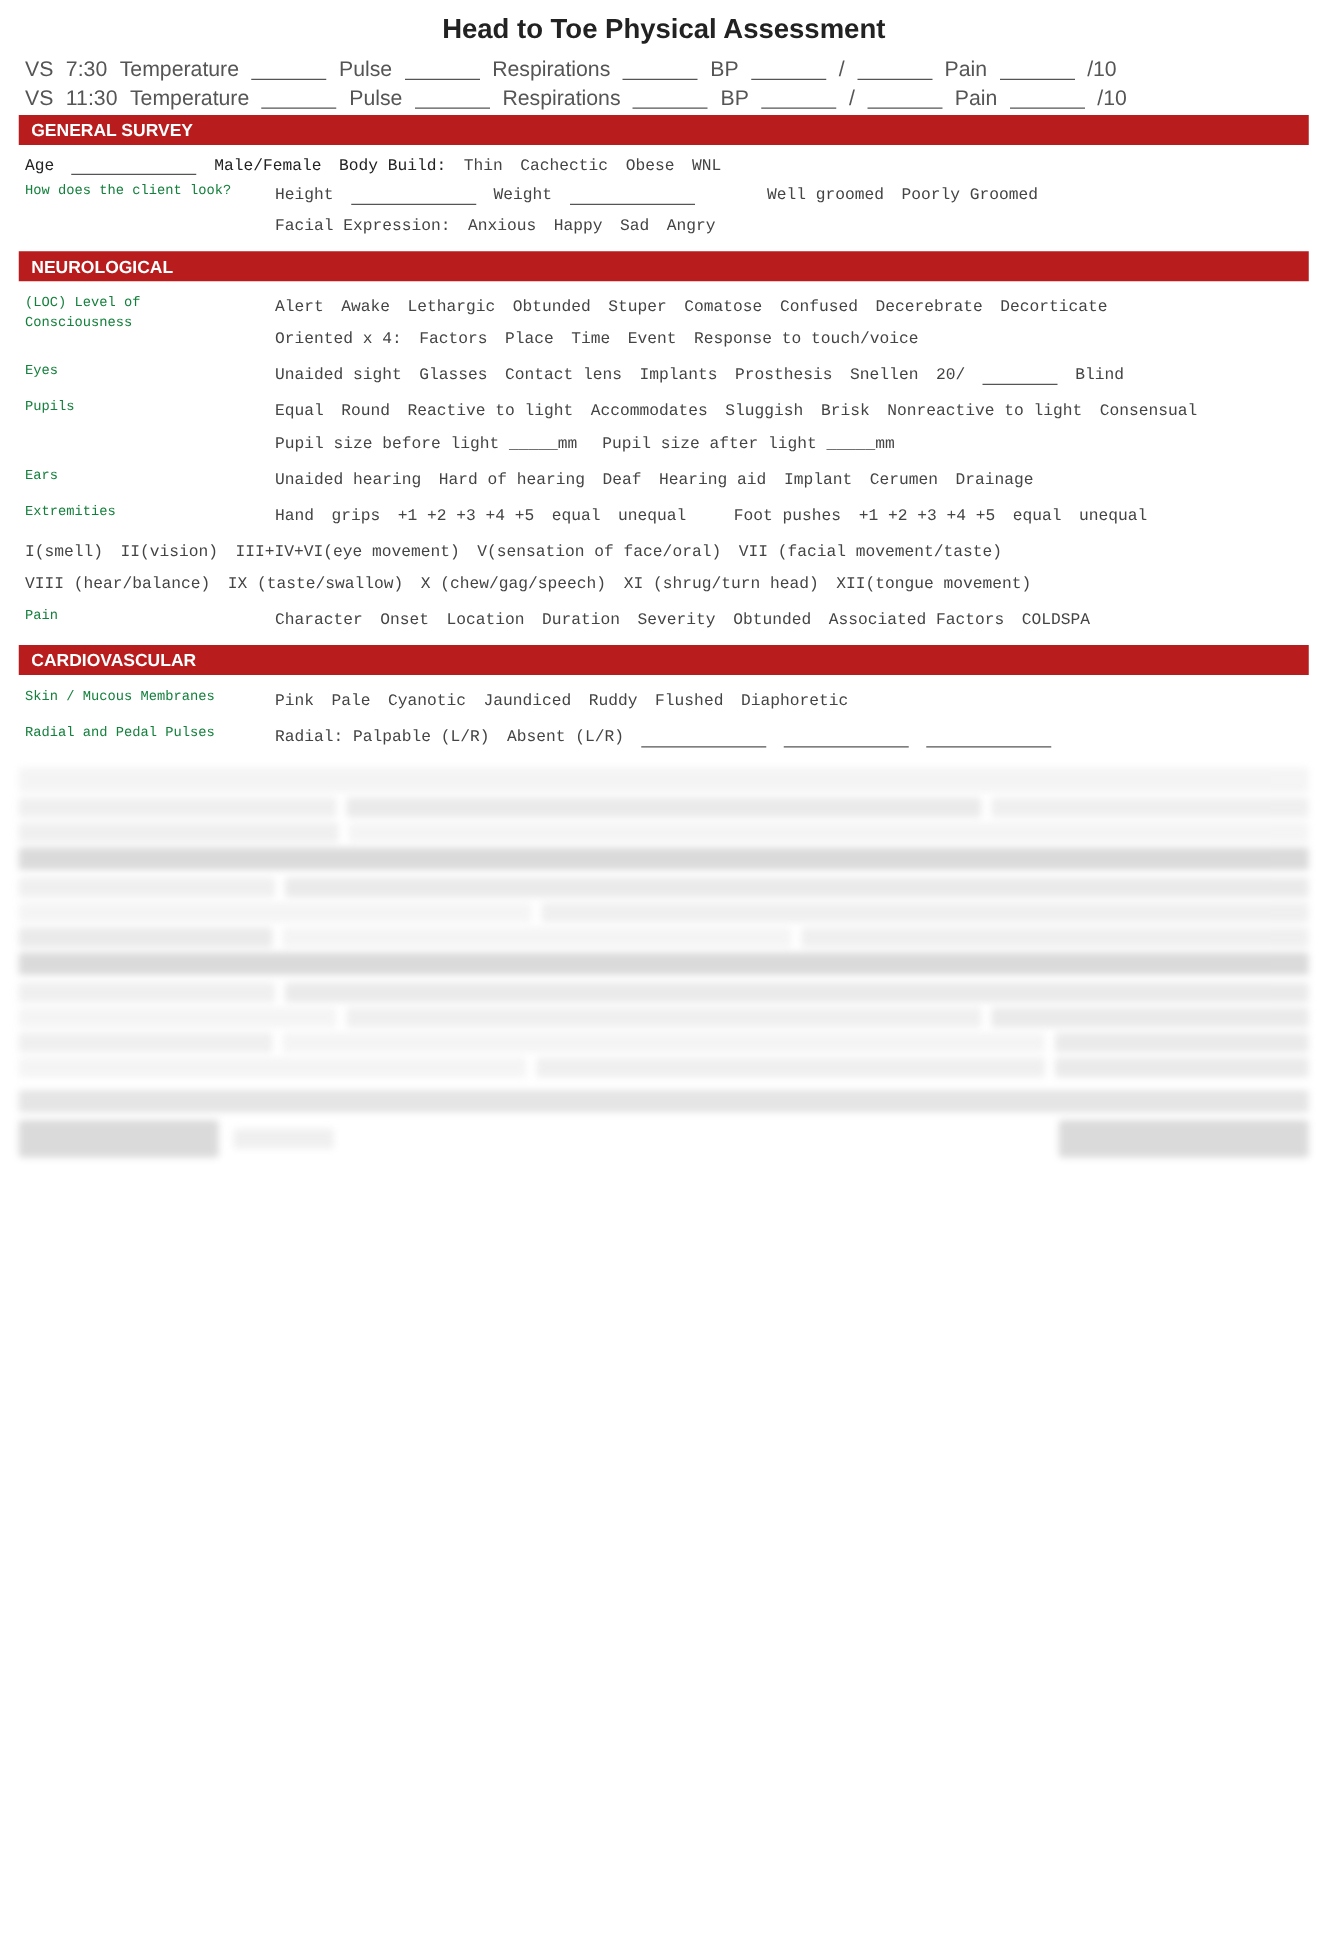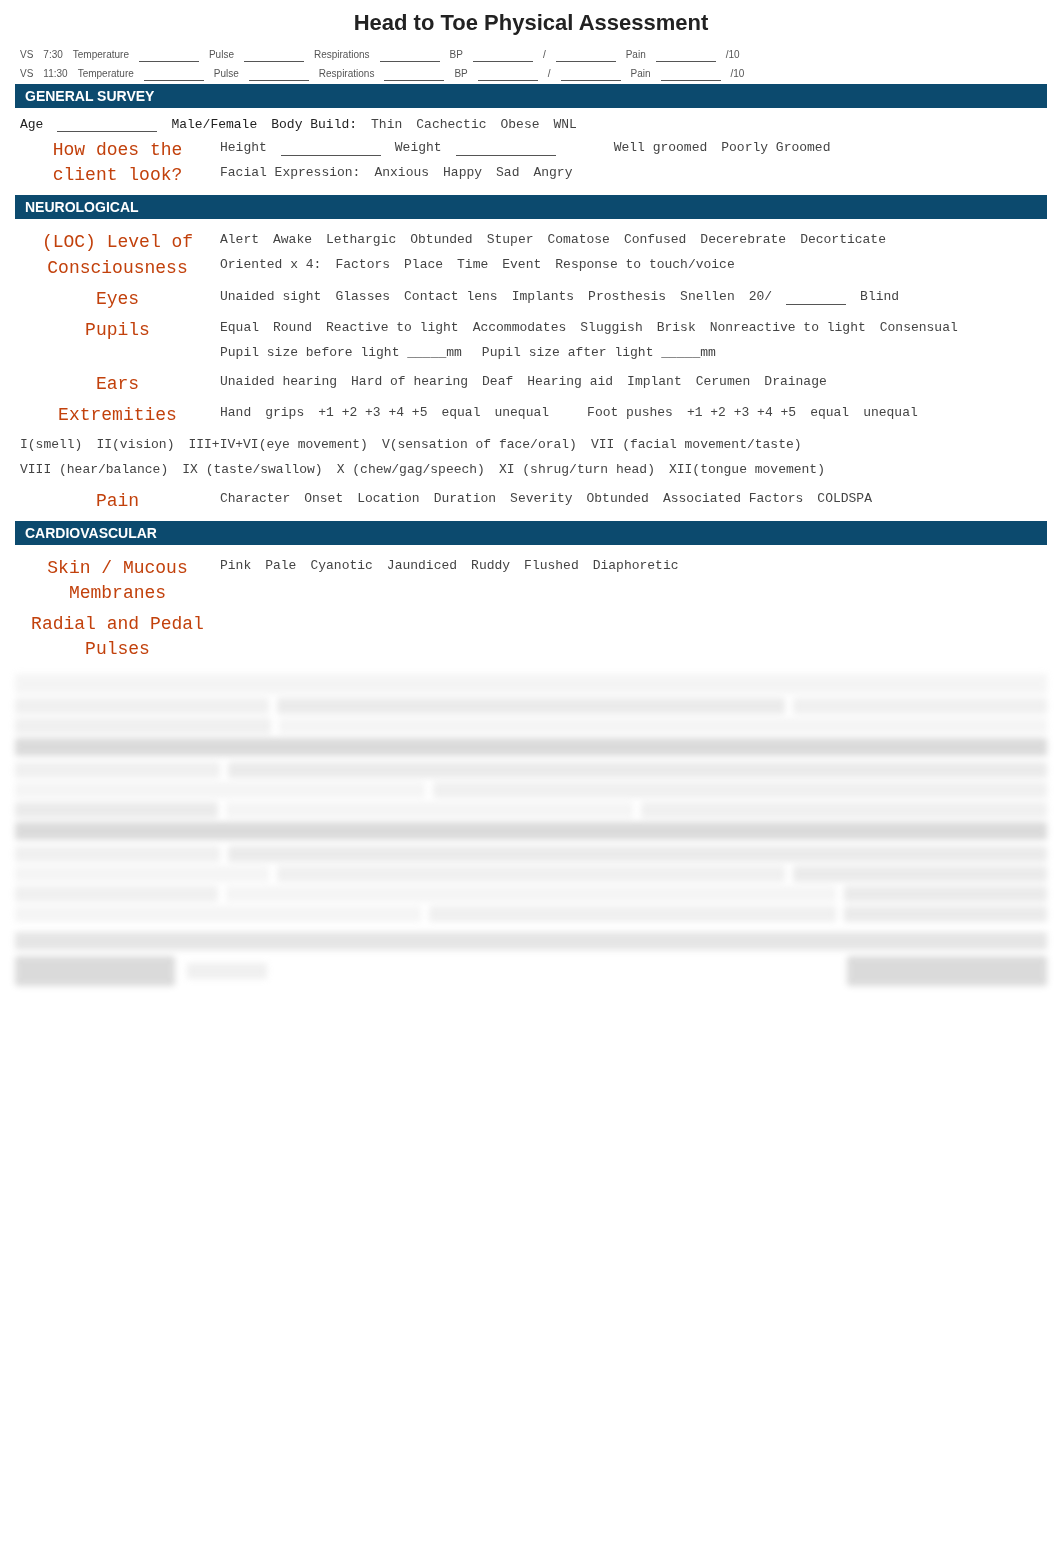--- a/index.html
+++ b/index.html
@@ -18,61 +18,60 @@
       text-align: center;
       font-size: 22px;
       font-weight: bold;
       margin-bottom: 10px;
       color: #222;
     }
     .vs-row {
       display: flex;
       align-items: center;
       gap: 10px;
-      font-size: 10px;
+      font-size: 17px;
       margin-bottom: 3px;
       padding-left: 5px;
     }
     .vs-row span { color: #555; }
     .underline-field {
       display: inline-block;
       border-bottom: 1px solid #555;
       min-width: 60px;
       height: 16px;
     }
     .underline-field-lg {
       display: inline-block;
       border-bottom: 1px solid #555;
       min-width: 100px;
       height: 16px;
     }
     .section-header {
-      background: #0c4a6e;
+      background: #b91c1c;
       color: #fff;
       font-weight: bold;
       font-size: 14px;
       padding: 4px 10px;
       margin-bottom: 4px;
     }
     .section-content {
       padding: 4px 5px 4px 5px;
       font-family: Liberation Mono, monospace;
     }
     .two-col {
       display: flex;
       gap: 0;
     }
     .left-label {
       width: 200px;
       min-width: 180px;
-      font-size: 18px;
-      color: #c2410c;
+      font-size: 11px;
+      color: #15803d;
       padding: 3px 5px 3px 0;
       line-height: 1.4;
-      text-align: center;
     }
     .right-content {
       flex: 1;
       padding: 2px 0;
       line-height: 1.7;
       font-size: 13px;
       color: #444;
     }
     .option-item {
       font-size: 13px;
@@ -325,20 +324,29 @@
             <span class="option-item">Jaundiced</span>
             <span class="option-item">Ruddy</span>
             <span class="option-item">Flushed</span>
             <span class="option-item">Diaphoretic</span>
           </div>
         </div>
       </div>
 
       <div class="two-col">
         <div class="left-label">Radial and Pedal Pulses</div>
+        <div class="right-content">
+          <div class="row-line">
+            <span class="option-item">Radial: Palpable (L/R)</span>
+            <span class="option-item">Absent (L/R)</span>
+            <span class="underline-field-lg"></span>
+            <span class="underline-field-lg"></span>
+            <span class="underline-field-lg"></span>
+          </div>
+        </div>
       </div>
 
     </div>
   </div>
 
   <div class="fade-section">
     <div style="height: 20px; background: #ddd; margin-bottom:4px; border-radius:2px;"></div>
     <div style="display:flex; gap:8px; margin-bottom:4px;">
       <div style="height:16px; background:#ccc; flex:1; border-radius:2px;"></div>
       <div style="height:16px; background:#bbb; flex:2; border-radius:2px;"></div>

